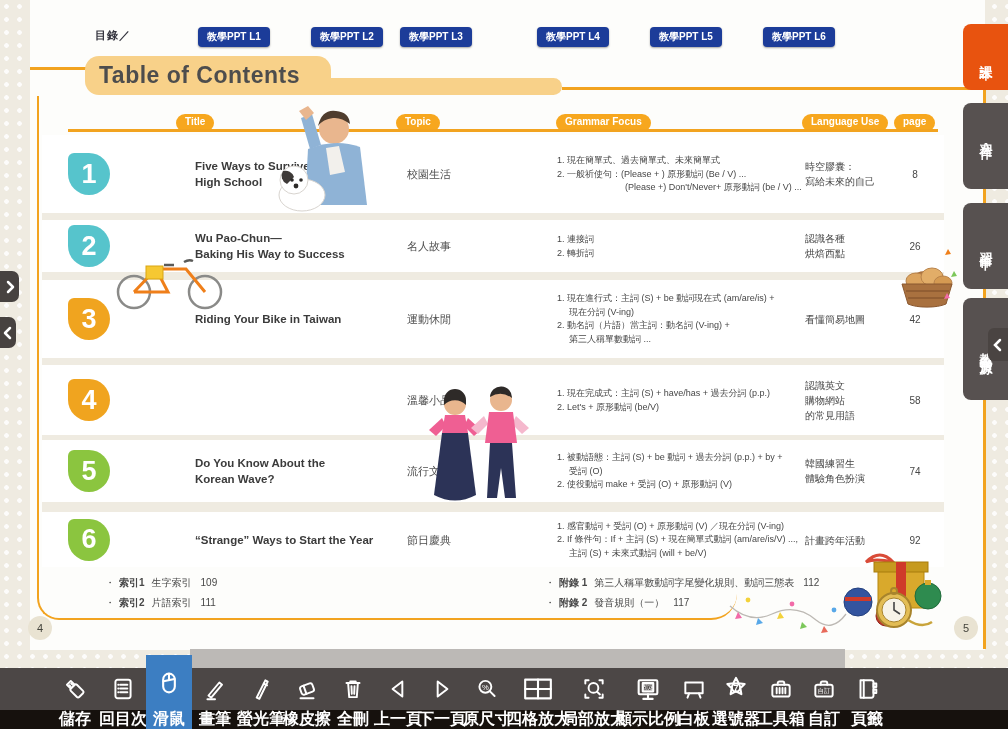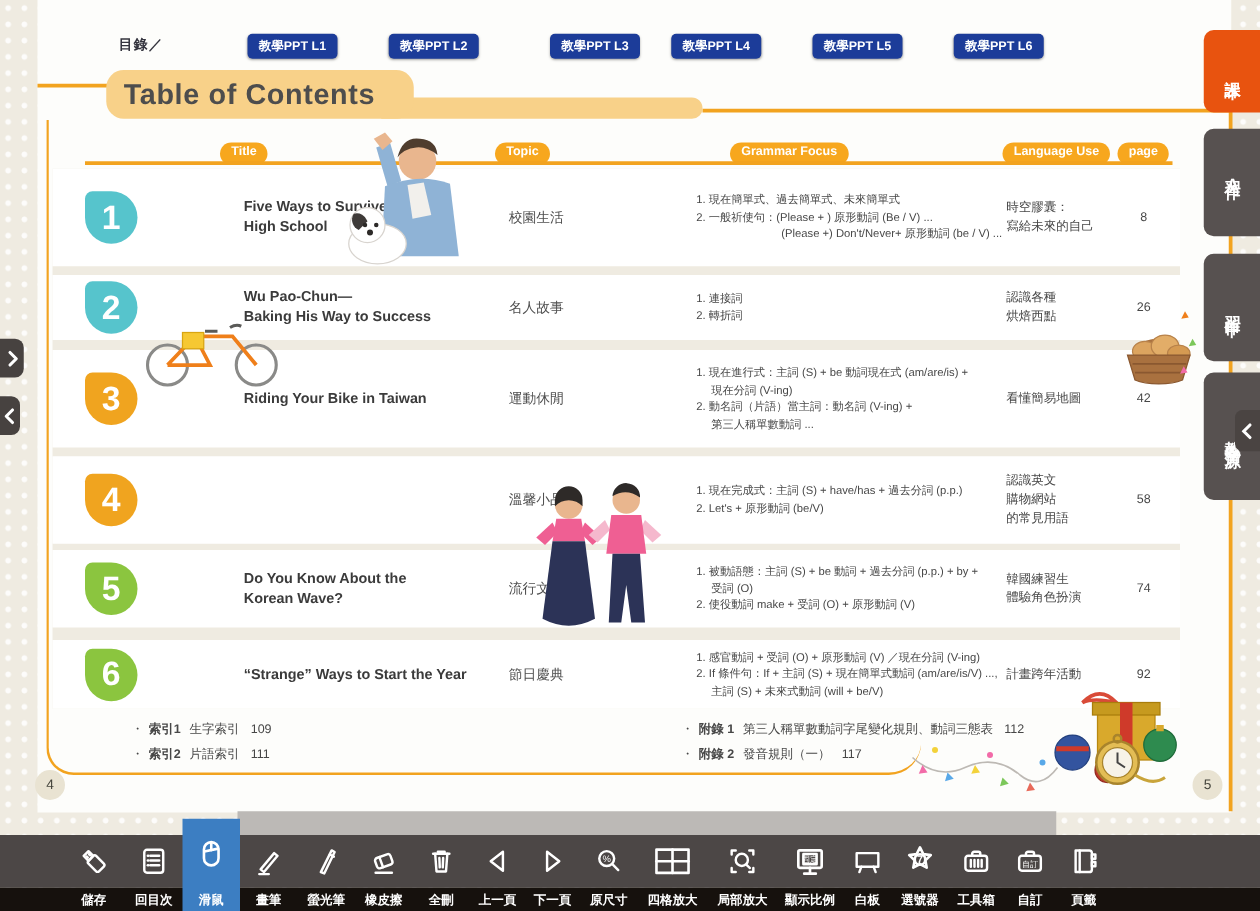--- a/index.html
+++ b/index.html
@@ -61,21 +61,21 @@
     display:flex;align-items:center;justify-content:center;}
   .collapse svg{stroke:#fff;fill:none;stroke-width:2.5;stroke-linecap:round;}
   
   .graystrip{left:190px;top:649px;width:655px;height:19px;background:#bcb9b6;}
   .toolbar{left:0;top:668px;width:1008px;height:61px;}
   .tb-bg-top{position:absolute;top:0;left:0;width:100%;height:42px;background:#4c4746;}
   .tb-bg-bot{position:absolute;top:42px;left:0;width:100%;height:19px;background:#16110d;}
   .tb-items{position:absolute;top:0;left:50px;height:61px;display:flex;}
   .titem{display:flex;flex-direction:column;align-items:center;cursor:pointer;}
   .titem .ic{height:42px;display:flex;align-items:center;justify-content:center;}
-  .titem .lb{height:19px;display:flex;align-items:center;font-size:10px;font-weight:bold;color:#fff;white-space:nowrap;}
+  .titem .lb{height:19px;display:flex;align-items:center;font-size:16px;font-weight:bold;color:#fff;white-space:nowrap;}
   .titem svg{stroke:#fff;fill:none;stroke-width:1.8;stroke-linecap:round;stroke-linejoin:round;}
   .titem svg text{stroke:none;fill:#fff;font-family:"Liberation Sans",sans-serif;}
   .titem.active{background:#3c7ec2;margin-top:-13px;height:74px;}
   .titem.active .ic{height:55px;}
   .pagebox{width:58px;height:26px;border:2px solid #fff;border-radius:5px;color:#fff;
     font-size:12px;font-weight:bold;display:flex;align-items:center;justify-content:center;}
 </style>
 </head>
 <body>
 
@@ -87,28 +87,28 @@
   <div class="abs oline" style="left:983px;top:87px;width:2.5px;height:562px;"></div>
   <div class="abs page-border"></div>
 
   <div class="abs sec-label">目錄／</div>
   <div class="abs toc-tail"></div>
   <div class="abs toc-box">
     <span>Table of Contents</span>
   </div>
   <div class="abs pptbtn" style="left:198px;">教學PPT L1</div>
   <div class="abs pptbtn" style="left:311px;">教學PPT L2</div>
-  <div class="abs pptbtn" style="left:440px;">教學PPT L3</div>
+  <div class="abs pptbtn" style="left:400px;">教學PPT L3</div>
   <div class="abs pptbtn" style="left:537px;">教學PPT L4</div>
   <div class="abs pptbtn" style="left:650px;">教學PPT L5</div>
   <div class="abs pptbtn" style="left:763px;">教學PPT L6</div>
 
   <div class="abs pill" style="left:176px;">Title</div>
   <div class="abs pill" style="left:396px;">Topic</div>
-  <div class="abs pill" style="left:584px;">Grammar Focus</div>
+  <div class="abs pill" style="left:556px;">Grammar Focus</div>
   <div class="abs pill" style="left:802px;">Language Use</div>
   <div class="abs pill" style="left:894px;">page</div>
   <div class="abs head-line"></div>
 
   <div class="abs rows-wrap">
 
     <div class="row" style="top:0;height:78px;">
       <div class="badge b-teal">1</div>
       <div class="cell c-title">
         <div>Five Ways to Survive</div>

